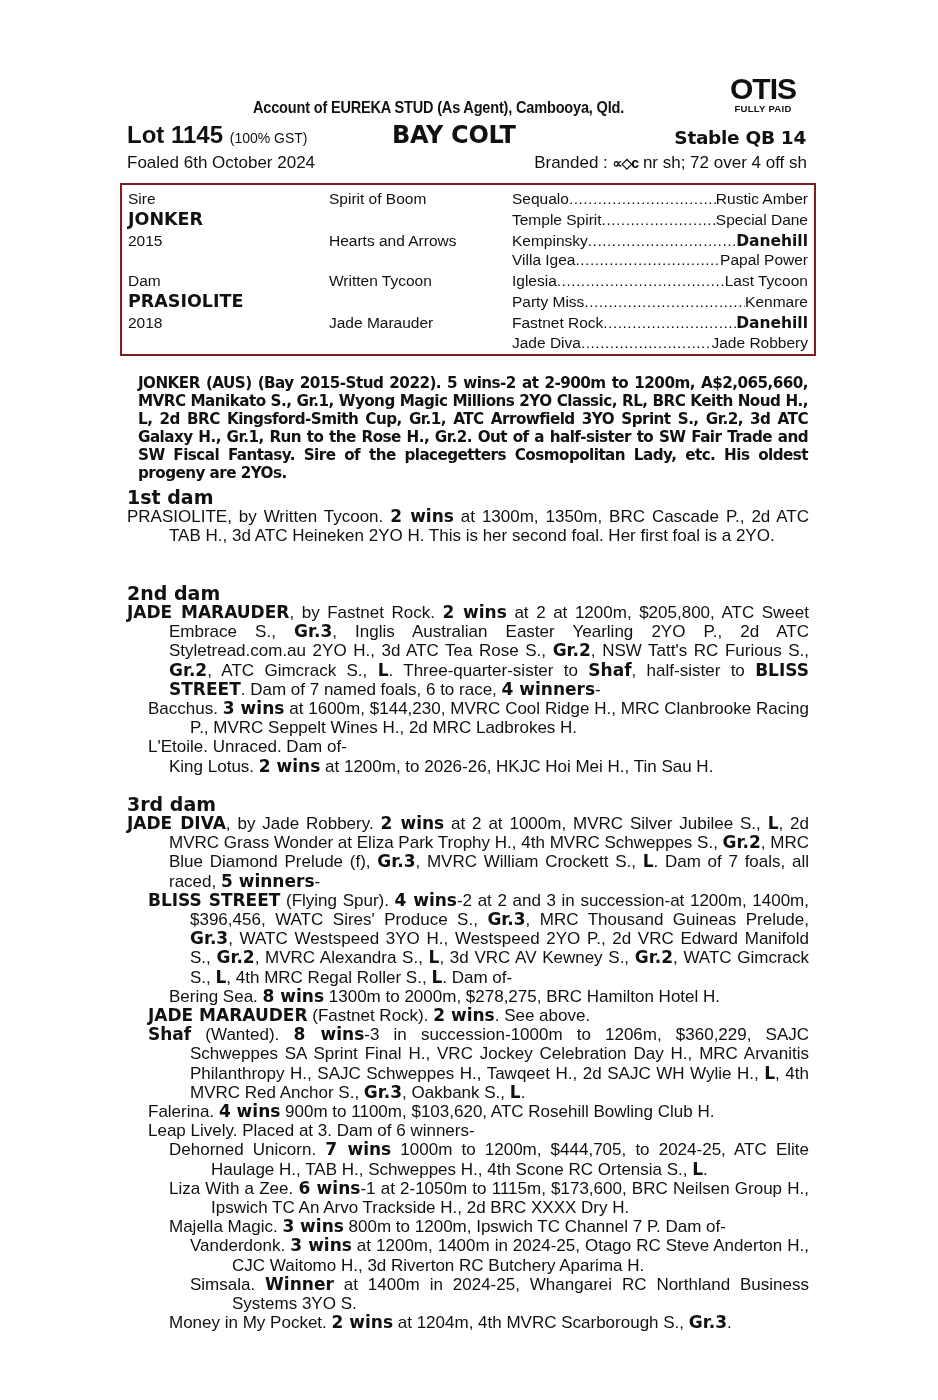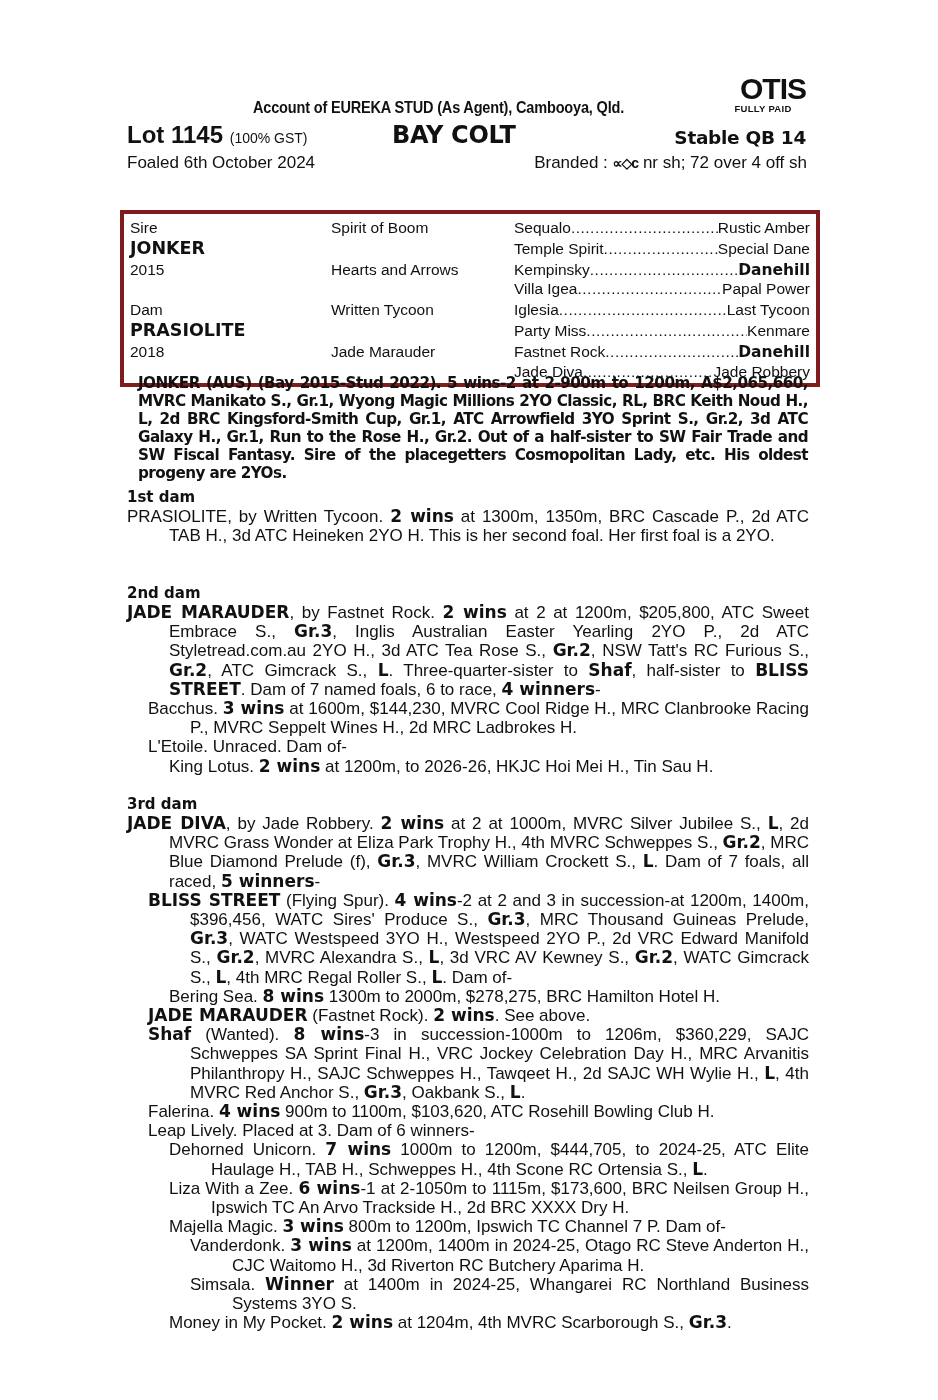--- a/index.html
+++ b/index.html
@@ -3,47 +3,47 @@
 <meta charset="utf-8">
 <style>
   html, body { margin:0; padding:0; background:#ffffff; }
   body { width:938px; height:1400px; position:relative; overflow:hidden; color:#111;
          font-family:"Liberation Sans", sans-serif; }
 
   
   .account { position:absolute; left:253px; top:98px; font-family:"Liberation Sans", sans-serif;
              font-weight:bold; font-size:16.5px; letter-spacing:-0.2px; transform:scaleX(0.88); transform-origin:left top; white-space:nowrap; }
   .otis { position:absolute; left:720px; top:74px; width:86px; text-align:center; }
-  .otis-mark { font-family:"Liberation Sans", sans-serif; font-weight:900; font-size:30px; line-height:30px; letter-spacing:-1px; font-style:normal;text-align:right; }
+  .otis-mark { font-family:"Liberation Sans", sans-serif; font-weight:900; font-size:30px; line-height:30px; letter-spacing:-1px; font-style:normal; }
   .otis-paid { font-family:"Liberation Sans", sans-serif; font-weight:bold; font-size:9.5px; letter-spacing:0.3px; margin-top:-1px; }
   .lot { position:absolute; left:127px; top:121px; font-weight:bold; font-size:24px; white-space:nowrap; }
   .lot .gst { font-weight:normal; font-size:14px;margin-top:27px; }
   .sex { position:absolute; left:392px; top:121px; font-weight:bold; font-size:24px; font-family:"DejaVu Sans", sans-serif; letter-spacing:-0.3px; }
   .stable { position:absolute; right:132px; top:127px; font-weight:bold; font-size:18.5px; font-family:"DejaVu Sans", sans-serif; white-space:nowrap; letter-spacing:-0.3px;margin-left:40px; }
   .foaled { position:absolute; left:127px; top:153px; font-size:17px; white-space:nowrap; }
   .branded { position:absolute; right:131px; top:153px; font-size:17px; white-space:nowrap; }
   .brandmark { font-weight:bold; font-size:14px; letter-spacing:-1px; }
 
   
-  .ped { position:absolute; left:120px; top:183px; width:692px; height:169px; border:4px solid #7f1d1d; box-sizing:content-box;margin-top:27px; }
+  .ped { position:absolute; left:120px; top:183px; width:692px; height:169px; border:2px solid #7f1d1d; box-sizing:content-box; }
   .ped .cell { position:absolute; font-size:15.5px; white-space:nowrap; line-height:20px; }
   .ped .big { font-family:"DejaVu Sans", sans-serif; font-weight:bold; font-size:17.5px; }
   .gp { position:absolute; left:390px; width:296px; font-size:15.5px; line-height:20px; display:flex; white-space:nowrap; }
   .gp .l { flex:0 0 auto; }
   .gp .dots { flex:1 1 auto; overflow:hidden; }
   .gp .dots::after { content:"........................................................................................................"; letter-spacing:0.5px; }
   .gp .r { flex:0 0 auto; }
   .gp .r.bold { font-weight:bold; font-family:"DejaVu Sans", sans-serif; font-size:15.5px; }
 
   
   .summary { position:absolute; left:138px; top:366px; width:670px; font-family:"DejaVu Sans", sans-serif; font-weight:bold; font-size:15.2px; line-height:18px; text-align:justify; letter-spacing:-0.55px;margin-top:8px; }
 
   
   .section { position:absolute; left:127px; width:682px; font-size:17px; line-height:19.2px; }
-  .section h3 { margin:0; font-family:"DejaVu Sans", sans-serif; font-weight:bold; font-size:15px; line-height:20px; }
+  .section h3 { margin:0; font-family:"DejaVu Sans", sans-serif; font-weight:bold; font-size:19px; line-height:20px; }
   .para { text-align:justify; }
   .b { font-family:"DejaVu Sans", sans-serif; font-weight:bold; }
   .i0 { padding-left:42px; text-indent:-42px; }
   .i1 { padding-left:63px; text-indent:-42px; }
   .i2 { padding-left:84px; text-indent:-42px; }
   .i3 { padding-left:105px; text-indent:-42px; }
   .last-left { text-align-last:left; }
 </style>
 </head>
 <body>

